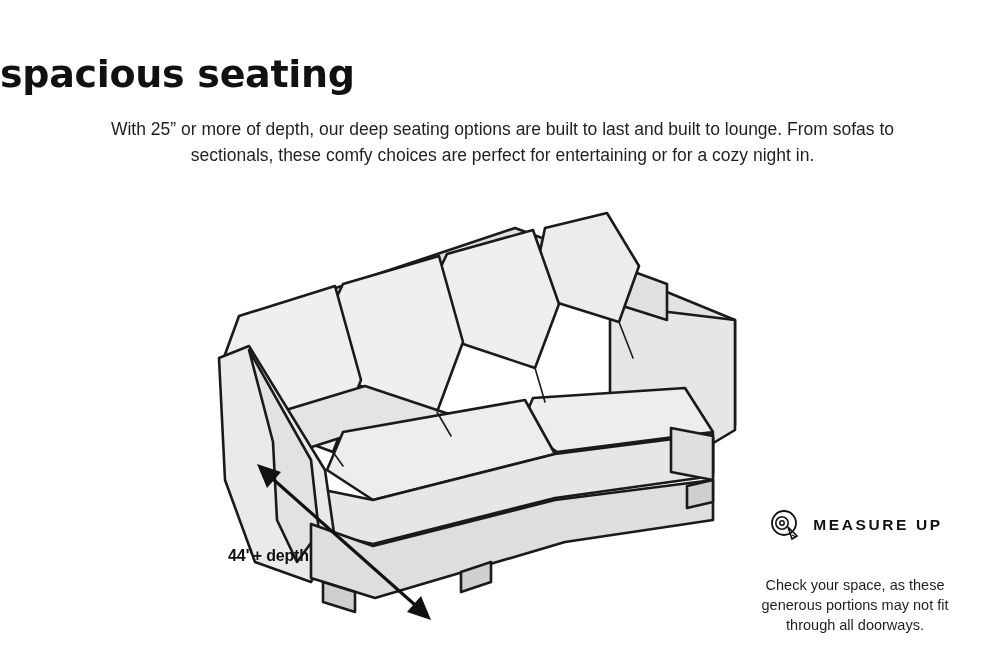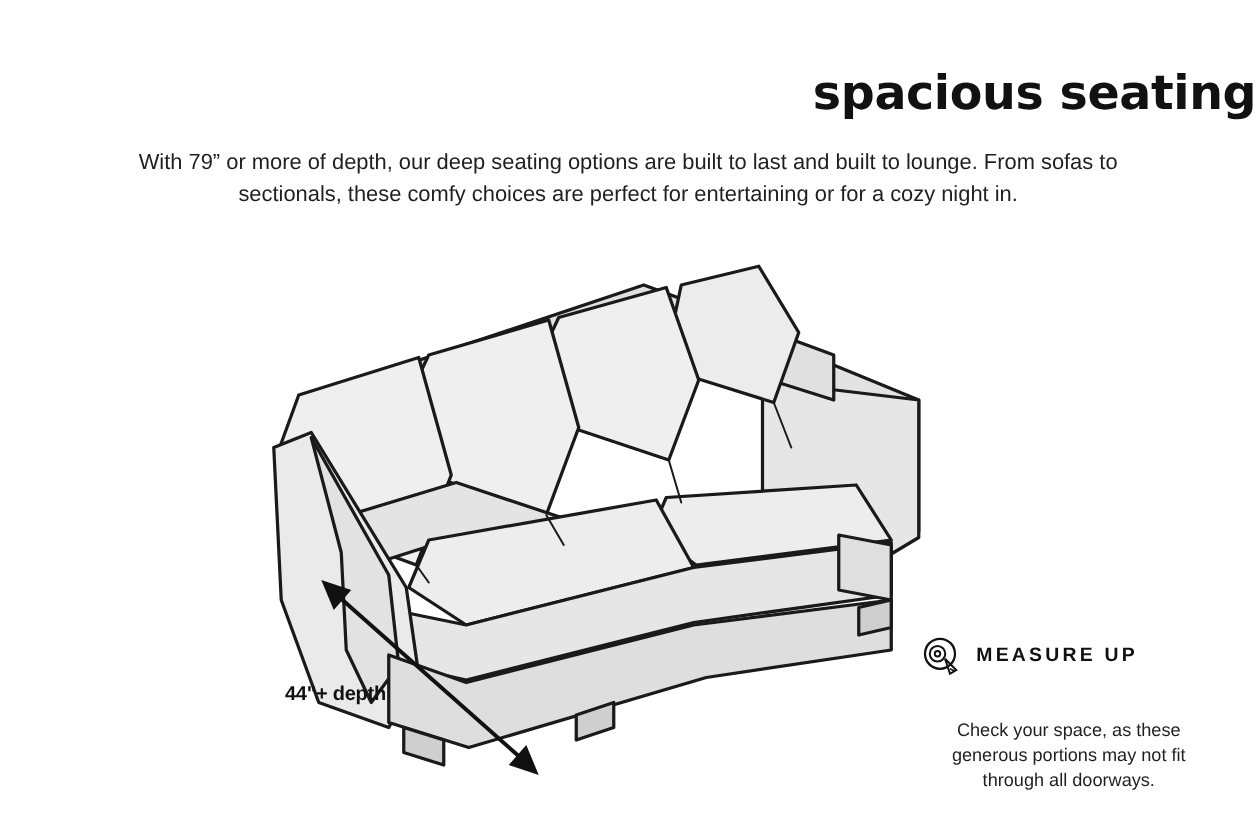--- a/index.html
+++ b/index.html
@@ -19,21 +19,21 @@
   .page {
     position: absolute;
     inset: 0;
   }
 
   .headline {
     position: absolute;
     top: 52px;
     left: 0;
     width: 100%;
-    text-align: right;
+    text-align: left;
     font-size: 38px;
     font-weight: bold;
     letter-spacing: -0.3px;
     color: #111111;
     font-family: "DejaVu Sans", sans-serif;
   }
 
   .subcopy {
     position: absolute;
     top: 116px;
@@ -74,21 +74,21 @@
   .measure-block {
     position: absolute;
     right: 30px;
     top: 508px;
     width: 240px;
     text-align: center;
   }
   .measure-head {
     display: flex;
     align-items: center;
-    justify-content: flex-start;
+    justify-content: center;
     gap: 12px;
     margin-bottom: 10px;
   }
   .measure-icon {
     width: 34px;
     height: 34px;
     flex: 0 0 34px;
   }
   .measure-title {
     font-size: 15.5px;
@@ -105,21 +105,21 @@
     margin-top: 33px;
   }
 </style>
 </head>
 <body>
 
 <div class="page">
 
   <div class="headline">spacious seating</div>
 
-  <div class="subcopy">With 79” or more of depth, our deep seating options are built to last and built to lounge. From sofas to sectionals, these comfy choices are perfect for entertaining or for a cozy night in.</div>
+  <div class="subcopy">With 25” or more of depth, our deep seating options are built to last and built to lounge. From sofas to sectionals, these comfy choices are perfect for entertaining or for a cozy night in.</div>
 
   <div class="illustration">
     <svg viewBox="0 0 580 450" xmlns="http://www.w3.org/2000/svg">
       <g fill="#ebebeb" stroke="#1a1a1a" stroke-width="2.6" stroke-linejoin="round" stroke-linecap="round">
 
         <path d="M447 110 L520 140 L520 245 L447 222 Z" fill="#e2e2e2"></path>
 
         <path d="M395 125 L520 140 L520 250 L490 268 L395 236 Z" fill="#e6e6e6"></path>
 
         <path d="M40 135 L300 48 L452 104 L452 140 L300 92 L40 172 Z" fill="#e0e0e0"></path>

